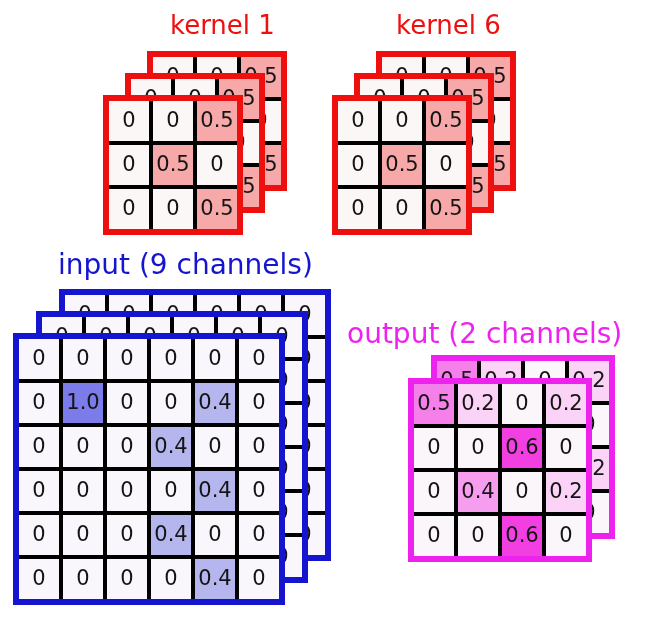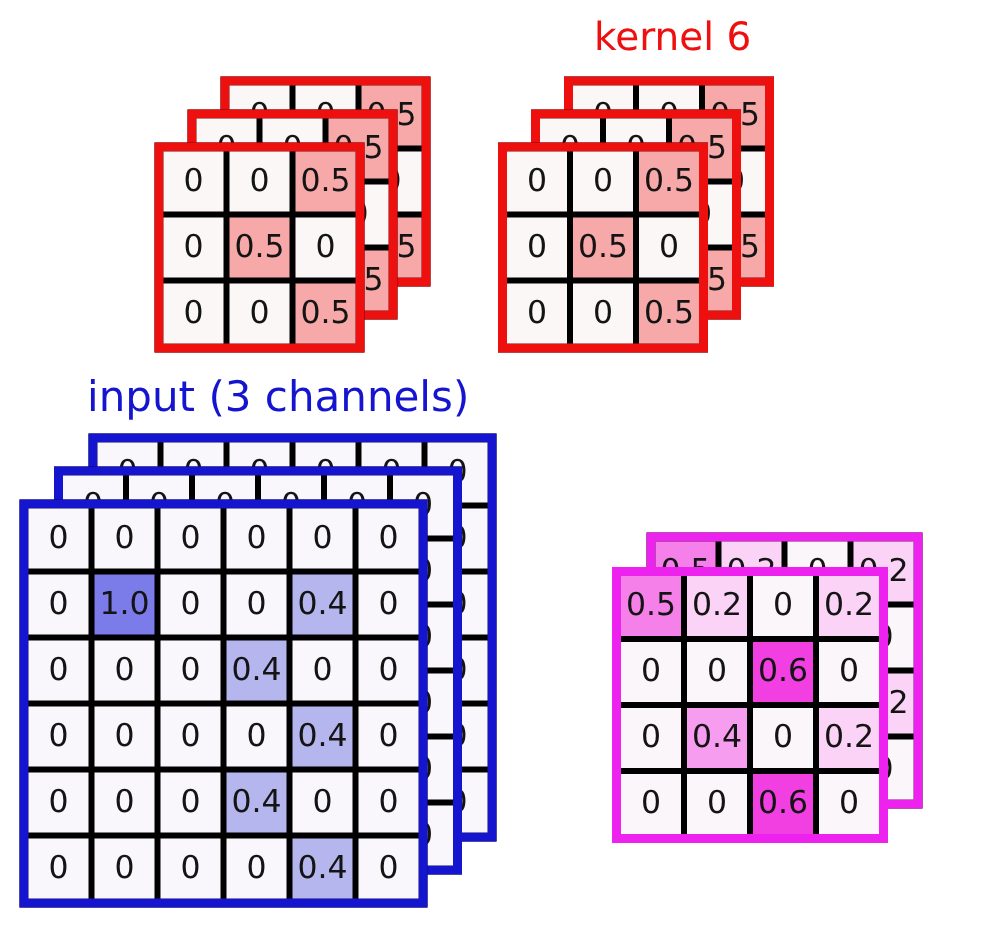--- a/index.html
+++ b/index.html
@@ -32,22 +32,24 @@
   
   #in-b{left:59px;top:289px;} #in-m{left:36px;top:311px;} #in-f{left:13px;top:333px;}
   
   #out-b{left:431px;top:355px;} #out-f{left:408px;top:378px;}
 </style>
 </head>
 <body>
 
 <div class="canvas">
 
+  <div class="fig-title" id="t-k1" style="color: rgb(238, 15, 15);">kernel 1</div>
   <div class="fig-title" id="t-k2" style="color: rgb(238, 15, 15);">kernel 6</div>
-  <div class="fig-title" id="t-in" style="color: rgb(21, 21, 208);">input (3 channels)</div>
+  <div class="fig-title" id="t-in" style="color: rgb(21, 21, 208);">input (9 channels)</div>
+  <div class="fig-title" id="t-out" style="color: rgb(238, 34, 238);">output (2 channels)</div>
 
   <div class="layer g3" id="k1-b" style="border-color: rgb(238, 15, 15);">
       <div class="cell" style="background: rgb(251, 247, 247);">0</div>
       <div class="cell" style="background: rgb(251, 247, 247);">0</div>
       <div class="cell" style="background: rgb(247, 168, 168);">0.5</div>
       <div class="cell" style="background: rgb(251, 247, 247);">0</div>
       <div class="cell" style="background: rgb(247, 168, 168);">0.5</div>
       <div class="cell" style="background: rgb(251, 247, 247);">0</div>
       <div class="cell" style="background: rgb(251, 247, 247);">0</div>
       <div class="cell" style="background: rgb(251, 247, 247);">0</div>

